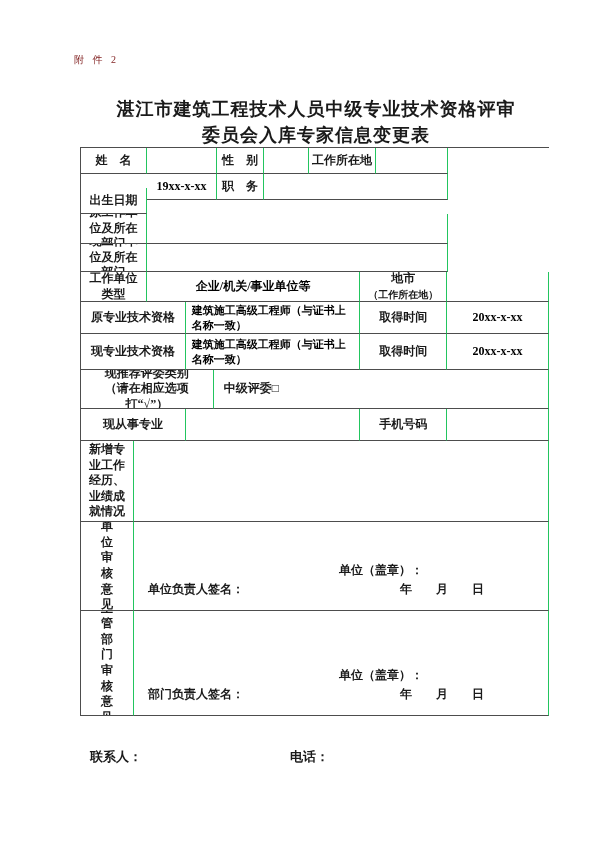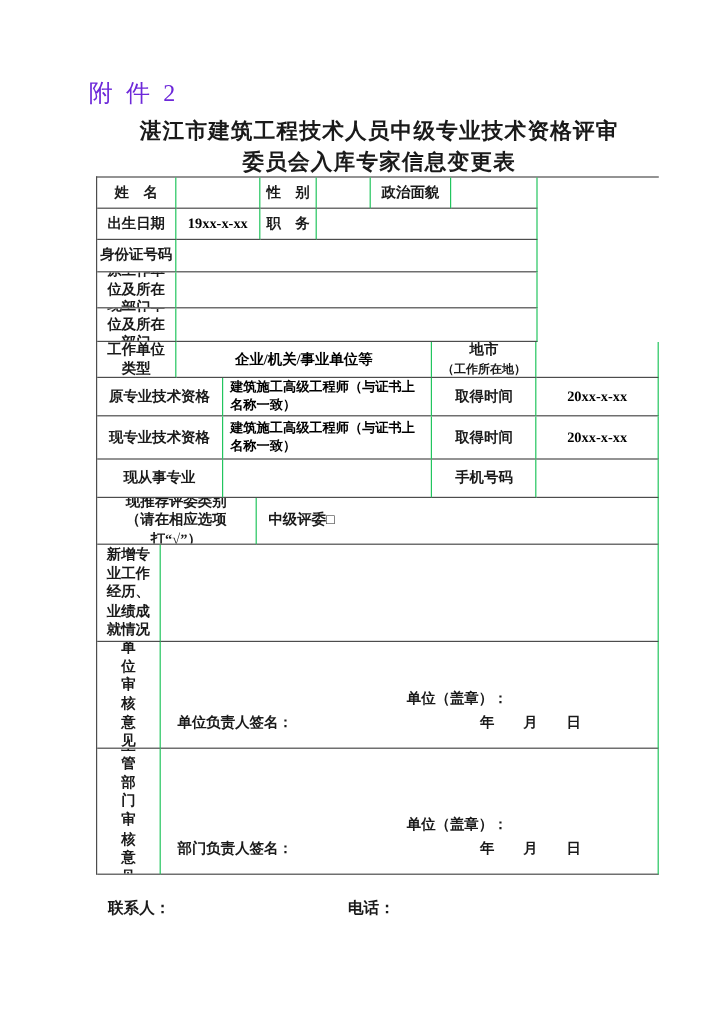--- a/index.html
+++ b/index.html
@@ -4,22 +4,22 @@
 <style>
   * { margin:0; padding:0; box-sizing:border-box; }
   html,body { width:600px; height:848px; background:#ffffff; }
   body {
     position:relative;
     font-family:"Liberation Serif","DejaVu Serif",serif;
     color:#1a1a1a;
     overflow:hidden;
   }
   .attachment {
-    position:absolute; left:74px; top:64px;
-    font-size:20px; letter-spacing:3px; color:#6d28d9;
+    position:absolute; left:74px; top:53px;
+    font-size:10px; letter-spacing:3px; color:#7f1d1d;
   }
   .title { position:absolute; left:16px; width:600px; text-align:center;
     font-weight:bold; font-size:18px; letter-spacing:1px; }
   .title-1 { top:97px; }
   .title-2 { top:123px; }
 
   .form-table {
     position:absolute; left:80px; top:147px; width:469px;
     border-top:1px solid #4d4d4d; border-left:1px solid #4d4d4d;
   }
@@ -38,21 +38,21 @@
     position:absolute; left:367px; top:0; width:102px; height:137px;
     border-right:1px solid #4d4d4d; border-bottom:1px solid #4d4d4d;
     display:flex; align-items:center; justify-content:center;
     font-size:12px; font-weight:bold;
   }
   
   .opinion-content {
     flex-direction:column; align-items:stretch; justify-content:flex-end;
     text-align:left; padding:0 0 12px 0;
   }
-  .seal-line { padding-left:205px; margin-bottom:4px; font-weight:bold;font-family:Liberation Mono, monospace; }
+  .seal-line { padding-left:205px; margin-bottom:4px; font-weight:bold; }
   .sign-line { display:flex; justify-content:space-between; padding:0 64px 0 14px; font-weight:bold; }
 
   .footer-line { position:absolute; top:748px; left:0; width:600px; font-size:13px; font-weight:bold; }
   .footer-contact { position:absolute; left:90px; }
   .footer-phone { position:absolute; left:290px; }
 </style>
 </head>
 <body>
 
 <div class="attachment">附 件 2</div>
@@ -60,35 +60,31 @@
 <div class="title title-2">委员会入库专家信息变更表</div>
 
 <div class="form-table">
 
 
   <div class="row">
     <div class="cell" style="width:66px;height:26px;">姓　名</div>
     <div class="cell" style="width:70px;height:26px;"></div>
     <div class="cell" style="width:47px;height:26px;">性　别</div>
     <div class="cell" style="width:45px;height:26px;"></div>
-    <div class="cell" style="width:67px;height:26px;">政治面貌</div>
+    <div class="cell" style="width:67px;height:26px;">工作所在地</div>
     <div class="cell" style="width:72px;height:26px;"></div>
   </div>
 
   <div class="row">
-    <div class="cell" style="width:66px;height:26px;">出生日期</div>
+    <div class="cell" style="width:66px;height:26px;margin-top:14px;">出生日期</div>
     <div class="cell red" style="width:70px;height:26px;">19xx-x-xx</div>
     <div class="cell" style="width:47px;height:26px;">职　务</div>
     <div class="cell" style="width:184px;height:26px;"></div>
   </div>
 
-  <div class="row">
-    <div class="cell" style="width:66px;height:27px;padding:1px 2px;">身份证号码</div>
-    <div class="cell" style="width:301px;height:27px;"></div>
-  </div>
 
   <div class="row">
     <div class="cell" style="width:66px;height:30px;padding:1px 5px;">原工作单位及所在部门</div>
     <div class="cell" style="width:301px;height:30px;"></div>
   </div>
 
   <div class="row">
     <div class="cell" style="width:66px;height:28px;padding:1px 5px;">现工作单位及所在部门</div>
     <div class="cell" style="width:301px;height:28px;"></div>
   </div>
@@ -113,34 +109,34 @@
   </div>
 
   <div class="row">
     <div class="cell" style="width:105px;height:36px;">现专业技术资格</div>
     <div class="cell left red" style="width:175px;height:36px;padding:1px 6px;font-size:11px;">建筑施工高级工程师（与证书上名称一致）</div>
     <div class="cell" style="width:87px;height:36px;">取得时间</div>
     <div class="cell red" style="width:102px;height:36px;">20xx-x-xx</div>
   </div>
 
   <div class="row">
-    <div class="cell" style="width:105px;height:32px;">现从事专业</div>
-    <div class="cell" style="width:175px;height:32px;"></div>
-    <div class="cell" style="width:87px;height:32px;">手机号码</div>
-    <div class="cell" style="width:102px;height:32px;"></div>
-  </div>
-
-  <div class="row">
     <div class="cell" style="width:133px;height:39px;">
       <span class="two-line">
         <span>现推荐评委类别</span><br>
         <span>（请在相应选项打“√”）</span>
       </span>
     </div>
     <div class="cell left" style="width:336px;height:39px;padding:1px 10px;">中级评委□</div>
+  </div>
+
+  <div class="row">
+    <div class="cell" style="width:105px;height:32px;">现从事专业</div>
+    <div class="cell" style="width:175px;height:32px;"></div>
+    <div class="cell" style="width:87px;height:32px;">手机号码</div>
+    <div class="cell" style="width:102px;height:32px;"></div>
   </div>
 
   <div class="row">
     <div class="cell" style="width:53px;height:81px;padding:1px 7px;">新增专业工作经历、业绩成就情况</div>
     <div class="cell" style="width:416px;height:81px;"></div>
   </div>
 
   <div class="row">
     <div class="cell" style="width:53px;height:89px;padding:1px 14px;">单位审核意见</div>
     <div class="cell opinion-content" style="width:416px;height:89px;">

